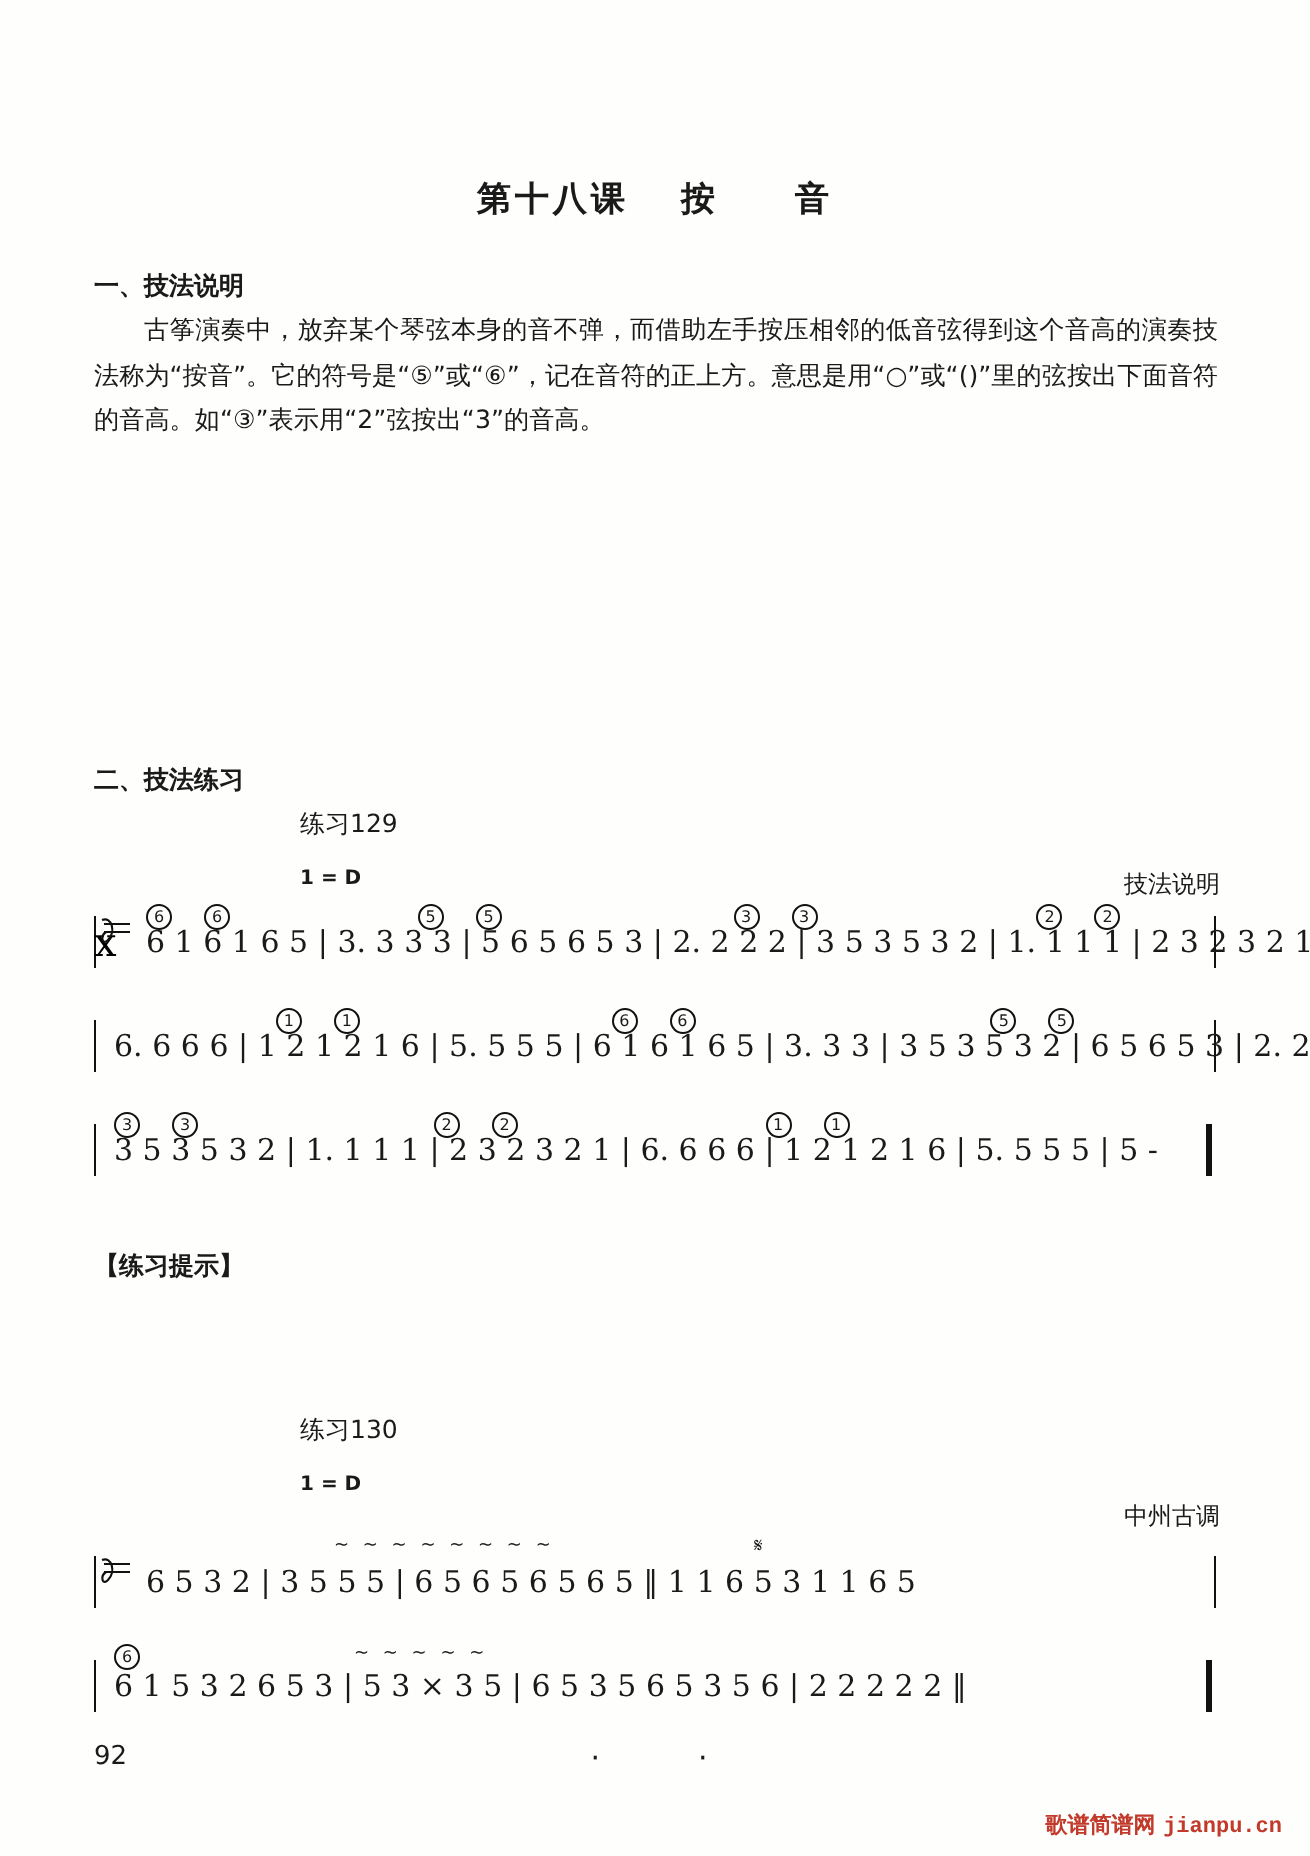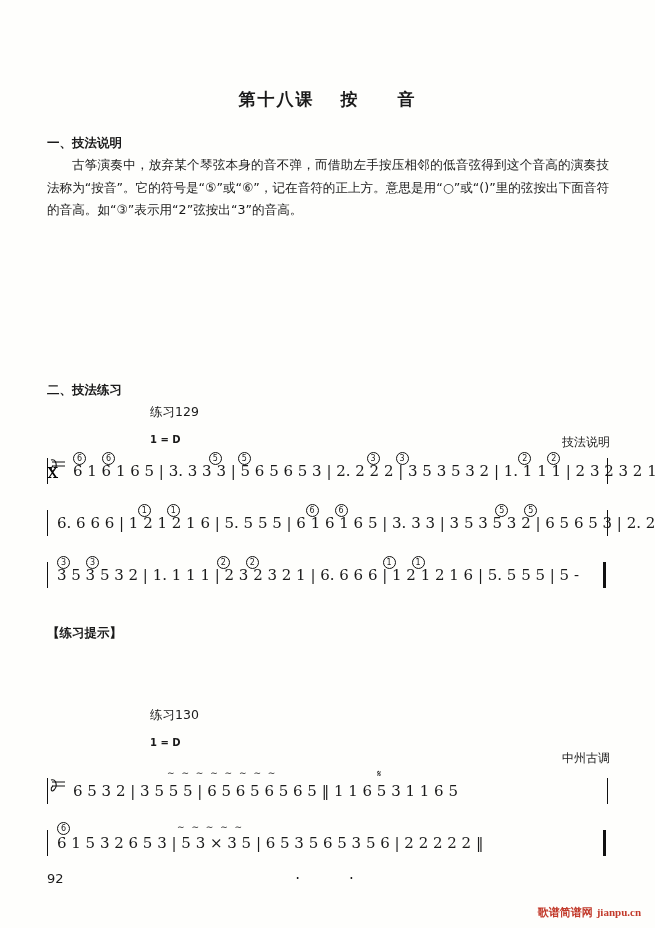--- a/index.html
+++ b/index.html
@@ -55,21 +55,21 @@
   }
   .footer-center{
     position:absolute;left:0;bottom:40px;width:655px;text-align:center;
     font-size:15px;letter-spacing:6px;
   }
   .watermark{
     position:absolute;right:14px;bottom:8px;font-size:11px;color:#c23a2b;
     font-weight:bold;
   }
   .watermark .cn{color:#c23a2b;}
-  .watermark .en{color:#c23a2b;font-family:Liberation Serif, serif;}
+  .watermark .en{color:#c23a2b;font-family:Liberation Mono, monospace;}
   .fingrow{position:absolute;white-space:nowrap;}
   .slurdots{position:absolute;font-size:9px;letter-spacing:2px;}
   .vline{position:absolute;width:1px;background:#111;}
   .thickline{position:absolute;width:3px;background:#111;}
 </style>
 </head>
 <body>
 
 <div class="page">
 

